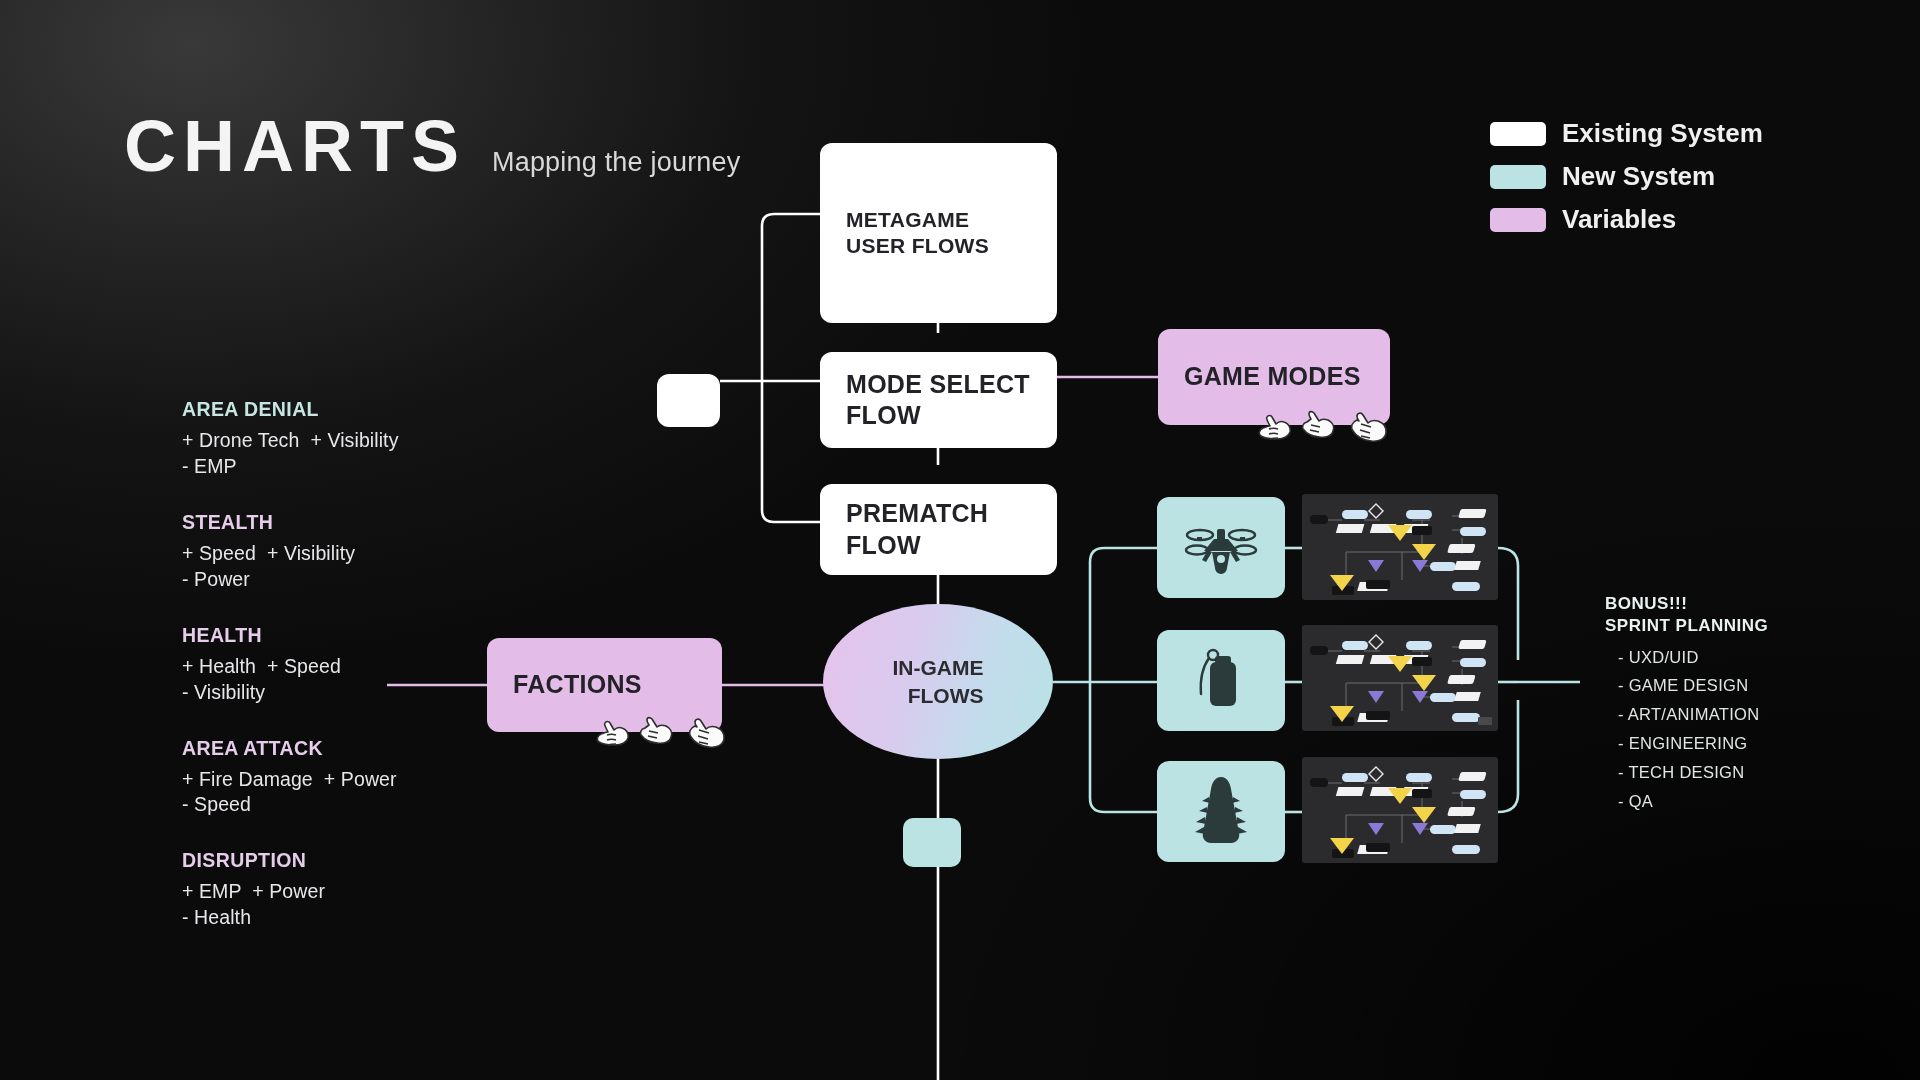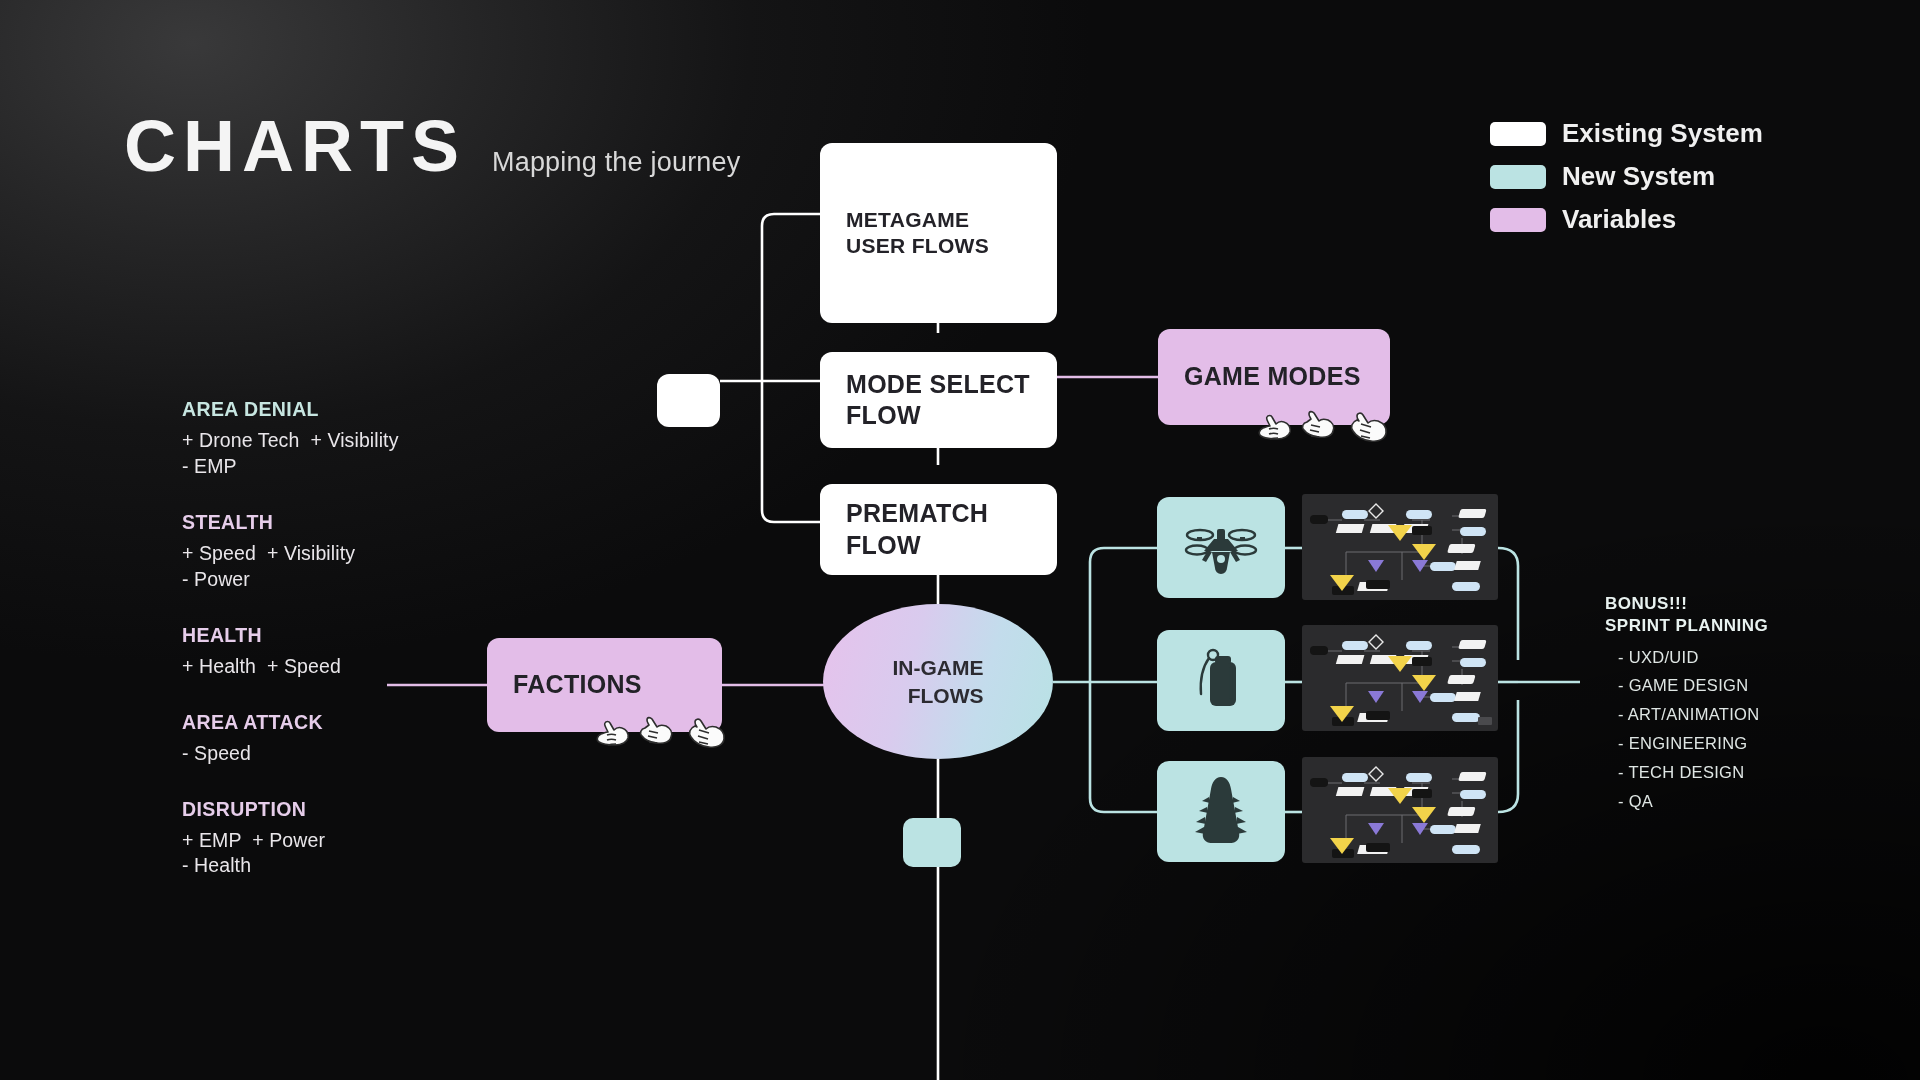--- a/index.html
+++ b/index.html
@@ -179,23 +179,25 @@
       <div class="ability-line">- EMP</div>
     </div>
     <div class="ability">
       <div class="ability-name" style="color:#e6cdea">STEALTH</div>
       <div class="ability-line">+ Speed  + Visibility</div>
       <div class="ability-line">- Power</div>
     </div>
     <div class="ability">
       <div class="ability-name" style="color:#e6cdea">HEALTH</div>
       <div class="ability-line">+ Health  + Speed</div>
+      <div class="ability-line">- Visibility</div>
     </div>
     <div class="ability">
       <div class="ability-name" style="color:#e6cdea">AREA ATTACK</div>
+      <div class="ability-line">+ Fire Damage  + Power</div>
       <div class="ability-line">- Speed</div>
     </div>
     <div class="ability">
       <div class="ability-name" style="color:#e6cdea">DISRUPTION</div>
       <div class="ability-line">+ EMP  + Power</div>
       <div class="ability-line">- Health</div>
     </div>
   </div>
 
   <div class="node node-white" id="node-metagame">

